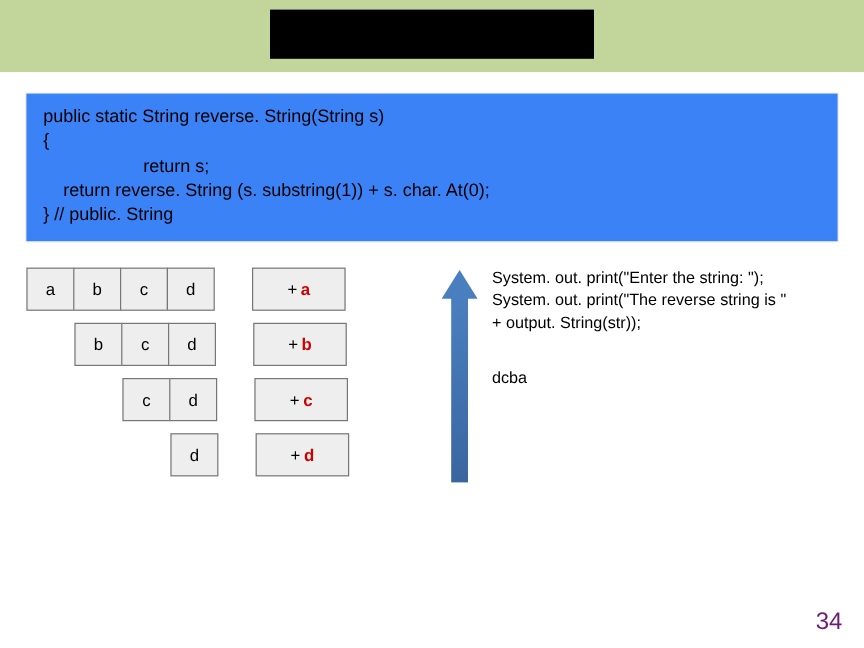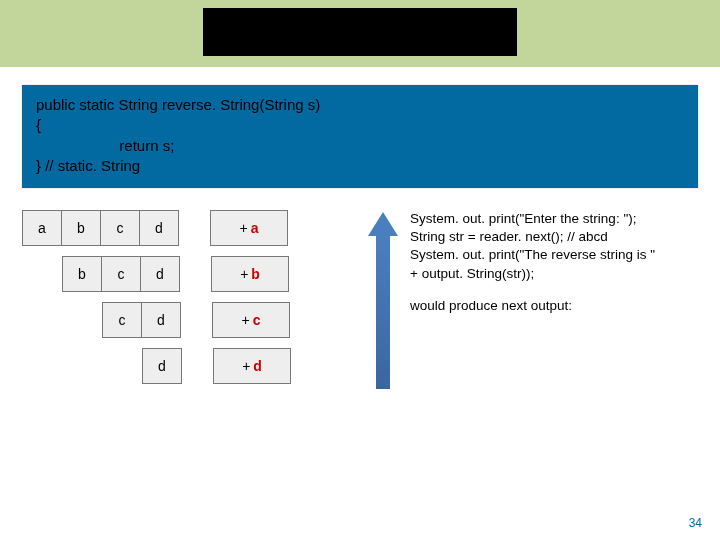--- a/index.html
+++ b/index.html
@@ -12,34 +12,34 @@
     position: relative;
     overflow: hidden;
   }
   .title-bar {
     background: #c2d69b;
     padding: 8px 0 10px 0;
     text-align: center;
   }
   .title-bar span {
     font-family: "Comic Sans MS", cursive, sans-serif;
-    font-size: 43px;
+    font-size: 37px;
     color: #000;
     background: #000;
     -webkit-text-fill-color: transparent;
     -webkit-text-stroke: 0px;
   }
   .title-real {
     font-family: "Comic Sans MS", cursive, sans-serif;
     font-size: 32px;
     color: #223377;
   }
   .code-box {
     margin: 18px 22px 0 22px;
-    background: #0369a1;
+    background: #3b82f6;
     padding: 10px 14px 12px 14px;
     font-size: 15px;
     line-height: 1.35;
     color: #000;
     box-shadow: 0 0 0 1px #eee;
   }
   .lower {
     display: flex;
     margin: 22px 22px 0 22px;
   }
@@ -112,36 +112,37 @@
     flex: 1;
     font-size: 13.5px;
     line-height: 1.35;
     padding-left: 6px;
   }
   .right-col .gap { height: 14px; }
   .page-num {
     position: absolute;
     bottom: 10px;
     right: 18px;
-    color: #0369a1;
-    font-size: 12px;
+    color: #701a75;
+    font-size: 20px;
   }
 </style>
 </head>
 <body>
 
 <div class="title-bar">
   <span class="title-real">Reverse a string</span>
 </div>
 
 <div class="code-box">
   <div>public static String reverse. String(String s)</div>
   <div>{</div>
   <div>&nbsp;&nbsp;&nbsp;&nbsp;&nbsp;&nbsp;&nbsp;&nbsp;&nbsp;&nbsp;&nbsp;&nbsp;&nbsp;&nbsp;&nbsp;&nbsp;&nbsp;&nbsp;&nbsp;&nbsp;return s;</div>
-  <div>} // static. String</div>
+  <div>&nbsp;&nbsp;&nbsp;&nbsp;return reverse. String (s. substring(1))  + s. char. At(0);</div>
+  <div>} // public. String</div>
 </div>
 
 <div class="lower">
   <div class="left-col">
     <div class="grid">
 
       <div class="row">
         <div class="cell">a</div>
         <div class="cell">b</div>
         <div class="cell">c</div>
@@ -190,22 +191,21 @@
 
   <div class="arrow-col">
     <div class="arrow">
       <div class="arrow-head"></div>
       <div class="arrow-body"></div>
     </div>
   </div>
 
   <div class="right-col">
     <div>System. out. print("Enter  the string: ");</div>
-    <div>String str = reader. next(); // abcd</div>
     <div>System. out. print("The reverse string is "</div>
     <div>+ output. String(str));</div>
     <div class="gap"></div>
-    <div>would produce next  output:</div>
     <div class="gap"></div>
+    <div>dcba</div>
   </div>
 </div>
 
 <div class="page-num">34</div>
 
 </body></html>

